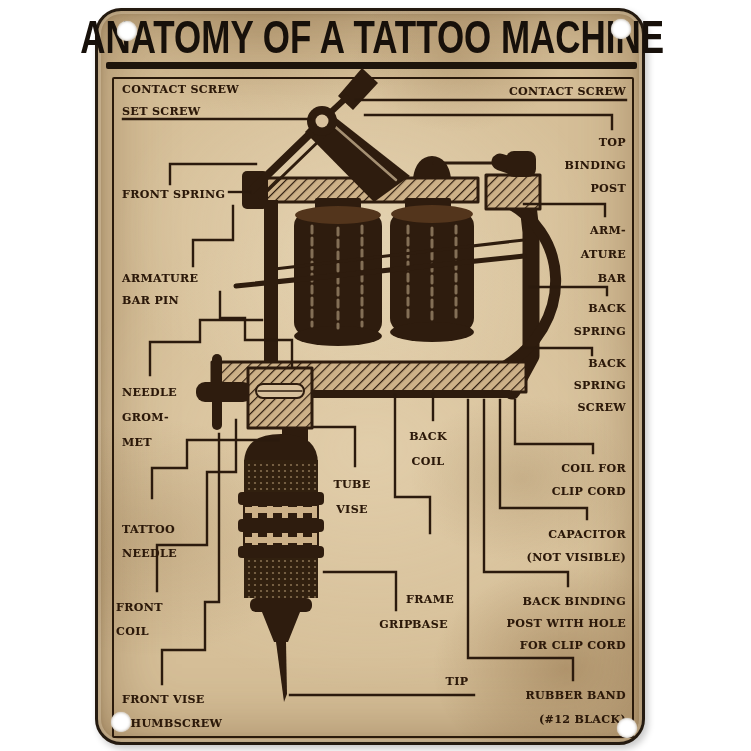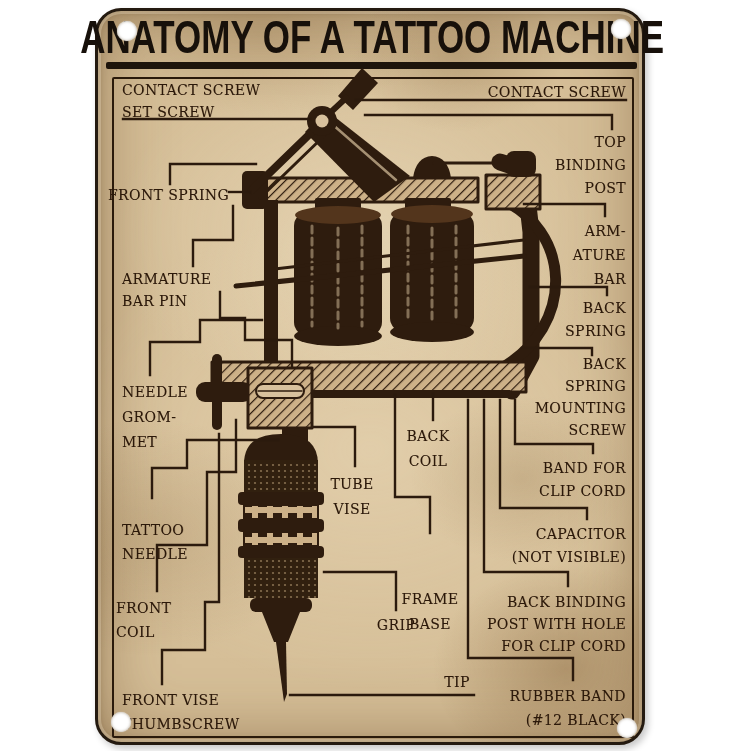--- a/index.html
+++ b/index.html
@@ -19,21 +19,21 @@
           radial-gradient(330px 240px at 48% 30%, rgba(255,246,222,.35), transparent 75%),
           radial-gradient(420px 320px at 50% 60%, rgba(255,243,216,.28), transparent 75%);}
   .inner-border{position:absolute;left:112px;top:77px;width:522px;height:661px;
         border:2.5px solid #2a1a0b;box-sizing:border-box;border-radius:2px;}
   .title-wrap{position:absolute;left:101px;top:12px;width:542px;height:50px;
         display:flex;justify-content:center;align-items:center;overflow:visible;}
   .title{font-family:"Liberation Sans", sans-serif;font-weight:700;font-size:46px;
         letter-spacing:0px;color:#17100a;white-space:nowrap;display:inline-block;
         transform:scaleX(0.76);transform-origin:center;}
   .title-rule{position:absolute;left:106px;top:62px;width:531px;height:7px;background:#1d140b;border-radius:2px;}
-  .lbl{position:absolute;font-weight:400;font-size:14px;line-height:22px;color:#2b1809;
+  .lbl{position:absolute;font-weight:700;font-size:11px;line-height:22px;color:#2b1809;
         letter-spacing:.4px;white-space:nowrap;text-shadow:.3px .3px 0 rgba(43,24,9,.3);}
   .ar{text-align:right;}
   .ac{transform:translateX(-50%);text-align:center;}
   .hole{position:absolute;width:20px;height:20px;border-radius:50%;background:#ffffff;
         box-shadow:inset 0 0 3px rgba(110,90,60,.55), 0 0 1px rgba(255,255,255,.8);}
   svg.overlay{position:absolute;left:0;top:0;}
 </style>
 </head>
 <body>
 
@@ -170,21 +170,21 @@
       <polyline points="500,400 500,508 587,508 587,519"></polyline>
       <polyline points="484,400 484,572 568,572 568,586"></polyline>
       <polyline points="468,400 468,658 573,658 573,680"></polyline>
     </g>
   </svg>
 
   <div class="lbl" style="left:122px;top:79px;">
     <div>CONTACT SCREW</div>
     <div>SET SCREW</div>
   </div>
-  <div class="lbl" style="left:108px;top:184px;">
+  <div class="lbl" style="left:122px;top:184px;">
     <div>FRONT SPRING</div>
   </div>
   <div class="lbl" style="left:122px;top:268px;">
     <div>ARMATURE</div>
     <div>BAR PIN</div>
   </div>
   <div class="lbl" style="left:122px;top:380px;line-height:25px;">
     <div>NEEDLE</div>
     <div>GROM-</div>
     <div>MET</div>
@@ -234,25 +234,24 @@
     <div>ATURE</div>
     <div>BAR</div>
   </div>
   <div class="lbl ar" style="right:125px;top:297px;line-height:23px;">
     <div>BACK</div>
     <div>SPRING</div>
   </div>
   <div class="lbl ar" style="right:125px;top:353px;line-height:22px;">
     <div>BACK</div>
     <div>SPRING</div>
-    <div>MOUNTING</div>
     <div>SCREW</div>
   </div>
   <div class="lbl ar" style="right:125px;top:457px;line-height:23px;">
-    <div>BAND FOR</div>
+    <div>COIL FOR</div>
     <div>CLIP CORD</div>
   </div>
   <div class="lbl ar" style="right:125px;top:523px;line-height:23px;">
     <div>CAPACITOR</div>
     <div>(NOT VISIBLE)</div>
   </div>
   <div class="lbl ar" style="right:125px;top:591px;line-height:22px;">
     <div>BACK BINDING</div>
     <div>POST WITH HOLE</div>
     <div>FOR CLIP CORD</div>

